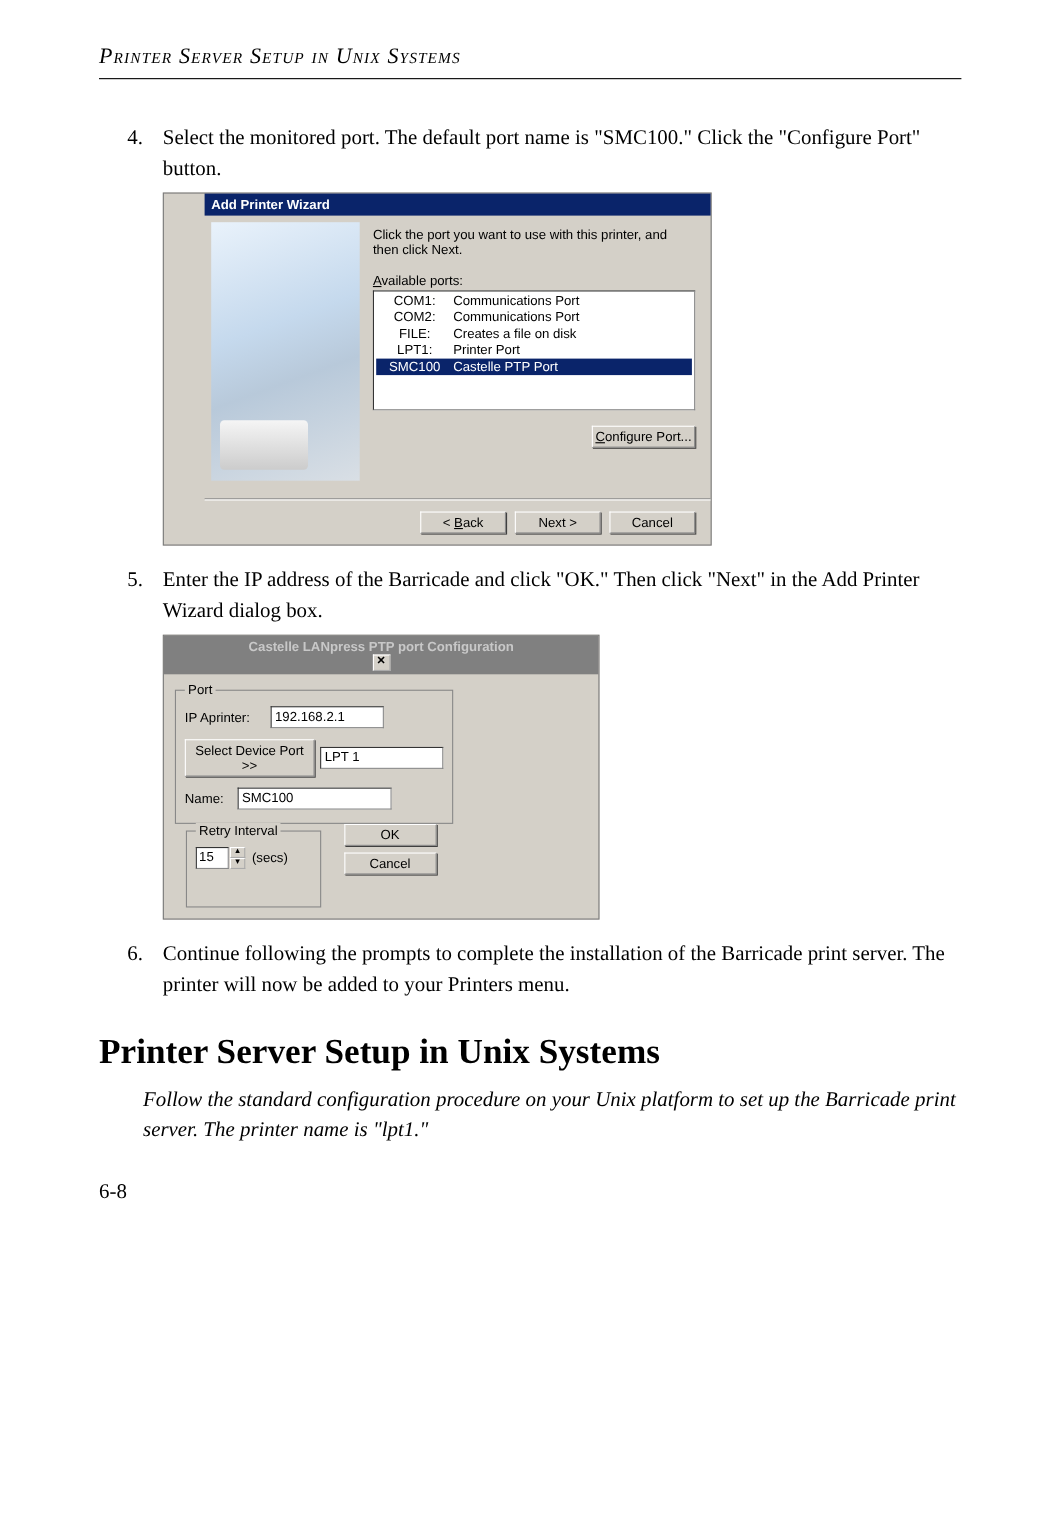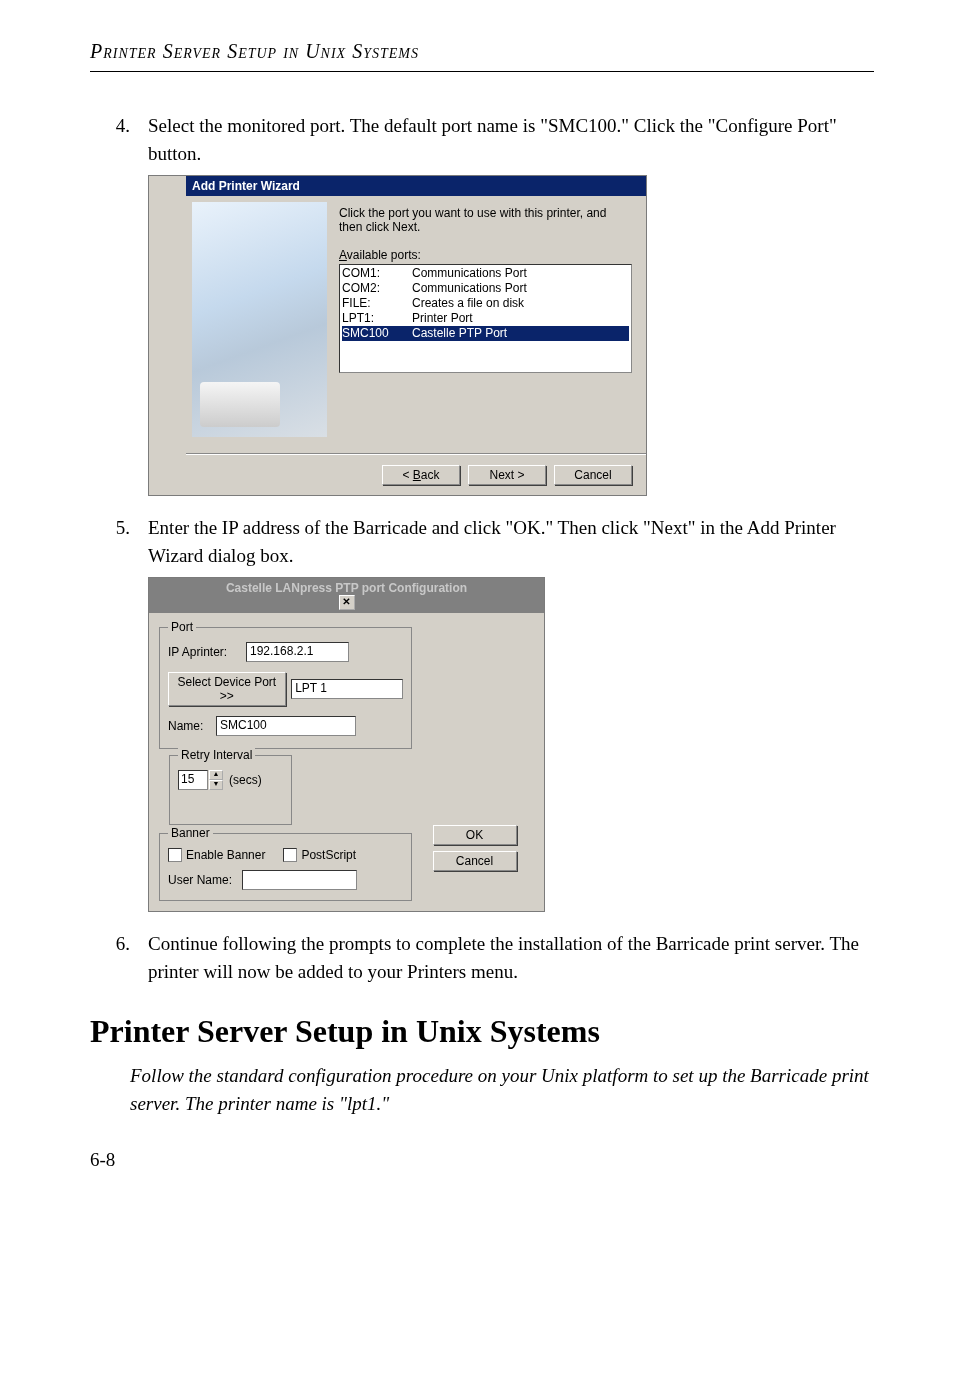--- a/index.html
+++ b/index.html
@@ -90,20 +90,21 @@
     background: #fff;
     border: 1px inset #888;
     height: 105px;
     padding: 1px 2px;
     font-size: 12px;
     overflow: hidden;
   }
   .dialog1 .listrow {
     display: flex;
     line-height: 15px;
+    text-align: center;
   }
   .dialog1 .listrow .col1 { width: 70px; }
   .dialog1 .listrow.selected {
     background: #0a246a;
     color: #fff;
   }
   .dialog1 .btnrow {
     text-align: right;
     margin-top: 14px;
   }
@@ -259,20 +260,23 @@
           </div>
         <div class="listrow">
             <span class="col1">LPT1:</span>
             <span>Printer Port</span>
           </div>
         <div class="listrow selected">
             <span class="col1">SMC100</span>
             <span>Castelle  PTP  Port</span>
           </div>
       </div>
+      <div class="btnrow">
+        <span class="winbtn"><span class="underline">C</span><span>onfigure Port...</span></span>
+      </div>
     </div>
   </div>
   <hr class="sep">
   <div class="bottom-btns">
     <span class="winbtn"><span>&lt; <span class="underline">B</span>ack</span></span>
     <span class="winbtn">Next &gt;</span>
     <span class="winbtn">Cancel</span>
   </div>
 </div>
 
@@ -311,38 +315,20 @@
           <span class="spin-input">15</span>
           <span class="spin-btns">
               <span>▲</span>
               <span>▼</span>
             </span>
         </span>
         <span style="margin-left:6px;font-size:12px;">(secs)</span>
       </div>
     </div>
 
-    <div class="groupbox banner-box">
-      <div class="gtitle">Banner</div>
-      <div style="display:flex;align-items:center;margin-bottom:8px;">
-        <span class="checkbox">
-            <span class="cb"></span>
-            <span class="underline">E</span>
-            <span>nable Banner</span>
-          </span>
-        <span class="checkbox">
-            <span class="cb"></span>
-            <span>PostScript</span>
-          </span>
-      </div>
-      <div class="field-row" style="margin-bottom:0;">
-        <span class="flabel" style="width:74px;"><span class="underline">U</span><span>ser Name:</span></span>
-        <span class="textinput user"></span>
-      </div>
-    </div>
 
     <div class="right-btns">
       <span class="winbtn">OK</span>
       <span class="winbtn">Cancel</span>
     </div>
   </div>
 </div>
 
 <div class="step">
   <div class="step-num">6.</div>

